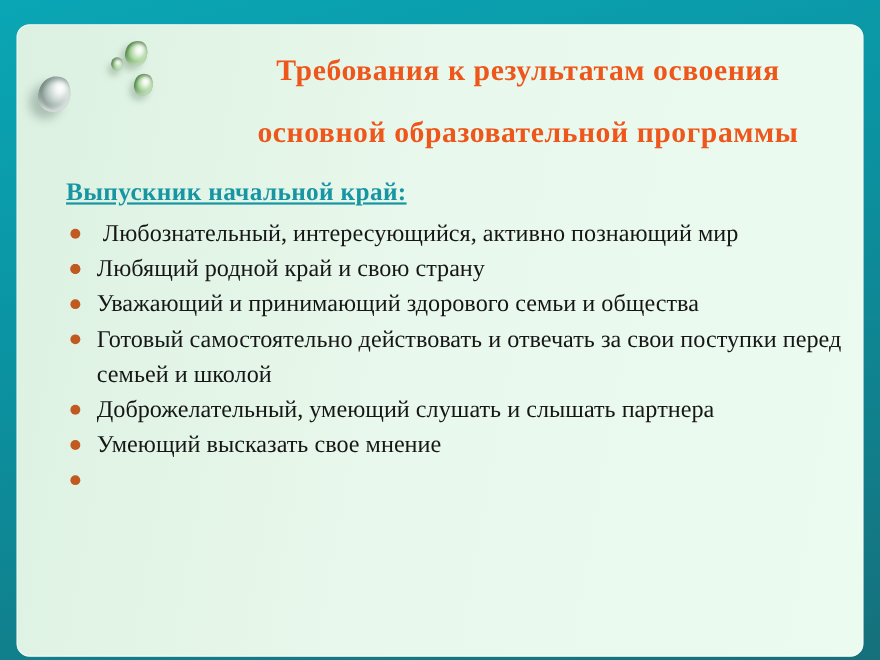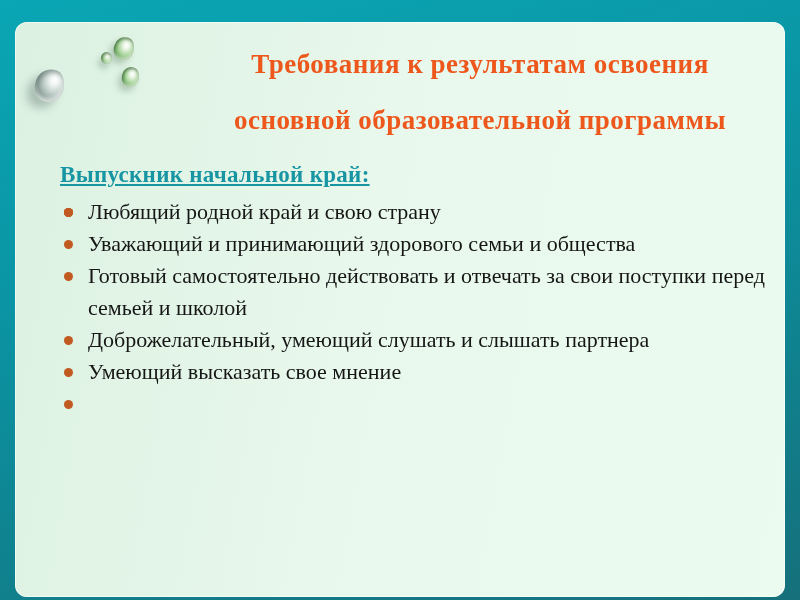--- a/index.html
+++ b/index.html
@@ -131,20 +131,21 @@
   <div class="slide-title">
     <div>Требования к результатам освоения</div>
     <div>основной образовательной программы</div>
   </div>
 
   <div class="subject-heading">Выпускник начальной край:</div>
 
   <ul class="requirements-list">
     <li>
       <span class="bullet-dot"></span>
+      <span class="item-text"> Любознательный, интересующийся, активно познающий мир</span>
     </li>
     <li>
       <span class="bullet-dot"></span>
     </li>
     <li>
       <span class="bullet-dot"></span>
       <span class="item-text">Любящий родной край и свою страну</span>
     </li>
     <li>
       <span class="bullet-dot"></span>

